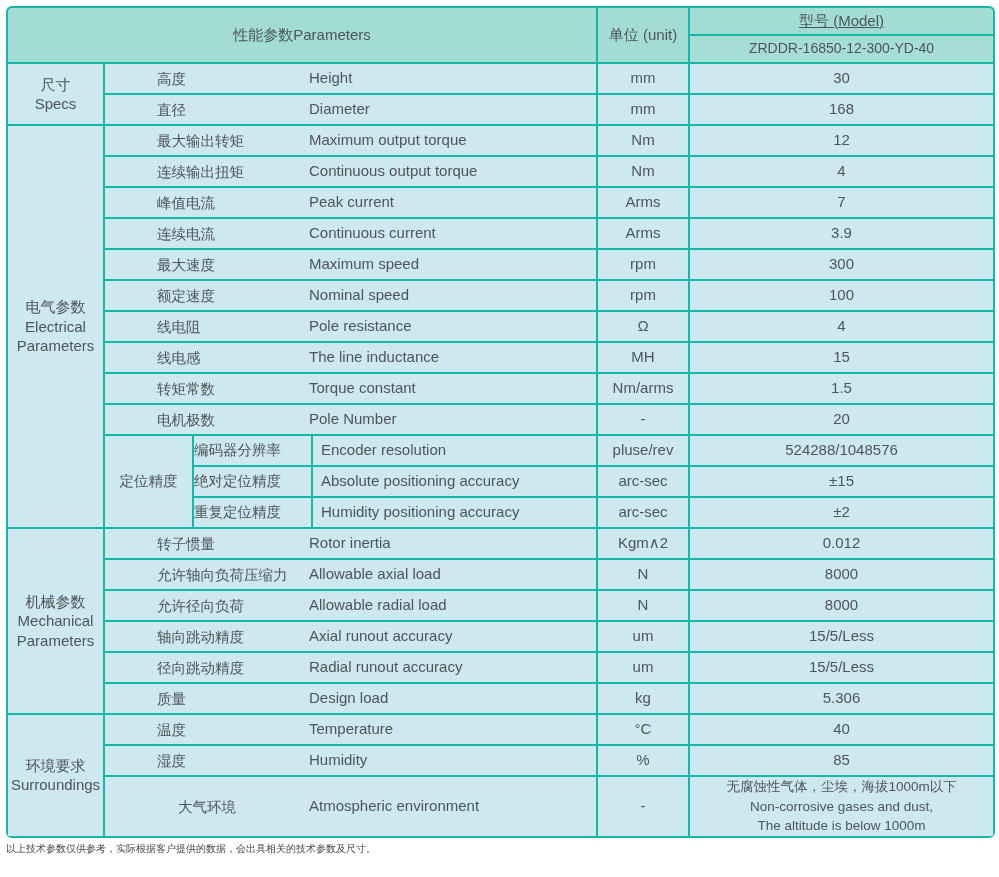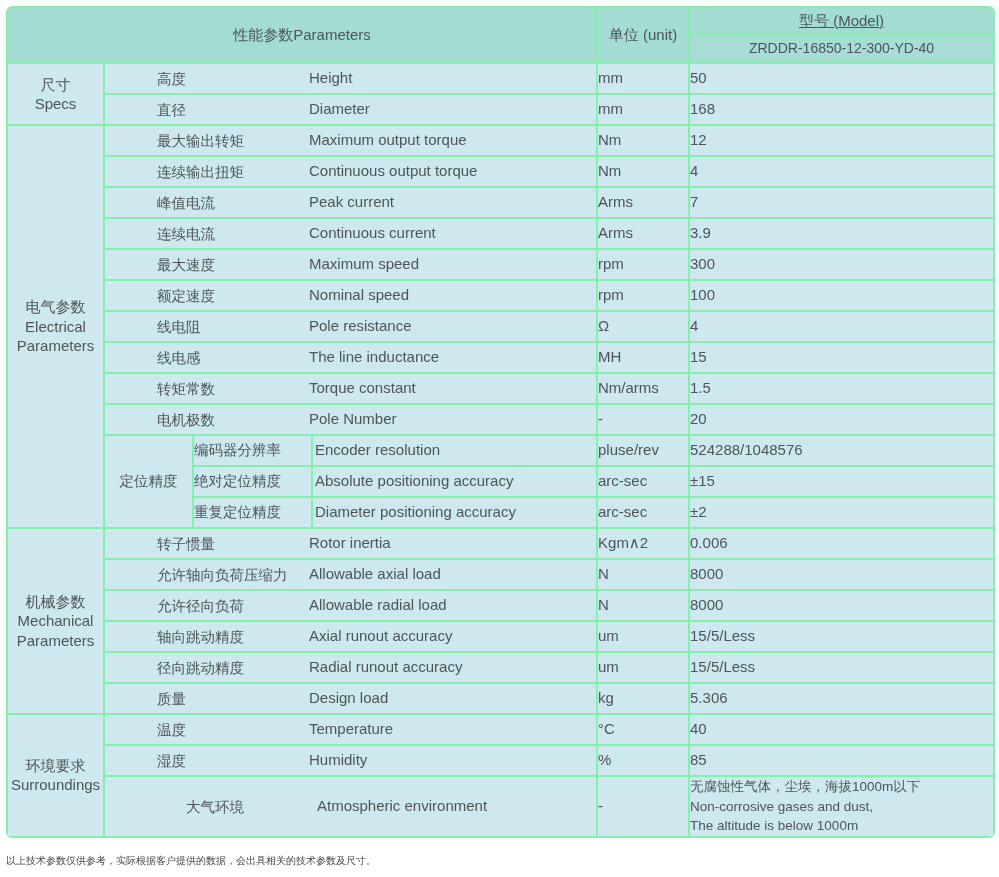--- a/index.html
+++ b/index.html
@@ -5,21 +5,21 @@
   html,body{margin:0;padding:0;background:#ffffff;}
   body{
     width:999px;height:877px;overflow:hidden;
     font-family:"Liberation Sans","DejaVu Sans",sans-serif;
     -webkit-font-smoothing:antialiased;
   }
   .page{padding:6px 0 0 6px;}
   table.spec{
     border-collapse:separate;
     border-spacing:2px;
-    background:#86efac;
+    background:#14b8a6;
     table-layout:fixed;
     width:989px;
     border-radius:6px;
   }
   td{
     background:#cde8ef;
     color:#4e555a;
     font-size:15px;
     line-height:1.25;
     padding:0;
@@ -51,51 +51,51 @@
   td.label-cell{}
   td.label-cell .cell-inner{display:flex;align-items:flex-end;}
   span.cn{
     display:inline-block;
     margin-left:52px;
     width:152px;
     font-size:14.5px;
     white-space:nowrap;
   }
   span.cn.centered{
-    margin-left:8px;
+    margin-left:0;
     width:204px;
     text-align:center;
   }
   span.en{
     display:inline-block;
     font-size:15px;
     white-space:nowrap;
   }
   td.pos-group{
     text-align:center;
     font-size:14.5px;
   }
   td.sub-cn{
     font-size:14.5px;
     white-space:nowrap;
   }
   td.en-cell{
-    padding-left:2px;
+    padding-left:8px;
     white-space:nowrap;
   }
   td.unit,td.value{
-    text-align:left;
+    text-align:center;
     font-size:15px;
   }
   td.value.multi{
     white-space:pre-line;
     font-size:13.5px;
     line-height:1.45;
   }
-  .footer{margin:16px 0 0 0;}
+  .footer{margin:4px 0 0 0;}
   .footer .f-cn{
     font-size:10px;
     color:#45494c;
     margin-bottom:2px;
   }
   .footer .f-en{
     font-size:10.5px;
     color:#565b5e;
   }
 </style>
@@ -128,21 +128,21 @@
         <span class="g-cn">尺寸</span>
         <span class="g-en">Specs</span>
       </td>
       <td class="label-cell" colspan="3">
             <div class="cell-inner">
               <span class="cn">高度</span>
               <span class="en">Height</span>
             </div>
           </td>
       <td class="unit">mm</td>
-      <td class="value">50</td>
+      <td class="value">30</td>
     </tr>
     <tr class="brow">
       <td class="label-cell" colspan="3">
             <div class="cell-inner">
               <span class="cn">直径</span>
               <span class="en">Diameter</span>
             </div>
           </td>
       <td class="unit">mm</td>
       <td class="value">168</td>
@@ -260,38 +260,38 @@
       <td class="value">524288/1048576</td>
     </tr>
     <tr class="brow">
       <td class="sub-cn">绝对定位精度</td>
       <td class="en-cell">Absolute positioning accuracy</td>
       <td class="unit">arc-sec</td>
       <td class="value">±15</td>
     </tr>
     <tr class="brow">
       <td class="sub-cn">重复定位精度</td>
-      <td class="en-cell">Diameter positioning accuracy</td>
+      <td class="en-cell">Humidity positioning accuracy</td>
       <td class="unit">arc-sec</td>
       <td class="value">±2</td>
     </tr>
 
     <tr class="brow">
       <td class="group" rowspan="6">
         <span class="g-cn">机械参数</span>
         <span class="g-en">Mechanical Parameters</span>
       </td>
       <td class="label-cell" colspan="3">
             <div class="cell-inner">
               <span class="cn">转子惯量</span>
               <span class="en">Rotor inertia</span>
             </div>
           </td>
       <td class="unit">Kgm∧2</td>
-      <td class="value">0.006</td>
+      <td class="value">0.012</td>
     </tr>
     <tr class="brow">
       <td class="label-cell" colspan="3">
             <div class="cell-inner">
               <span class="cn">允许轴向负荷压缩力</span>
               <span class="en">Allowable axial load</span>
             </div>
           </td>
       <td class="unit">N</td>
       <td class="value">8000</td>

